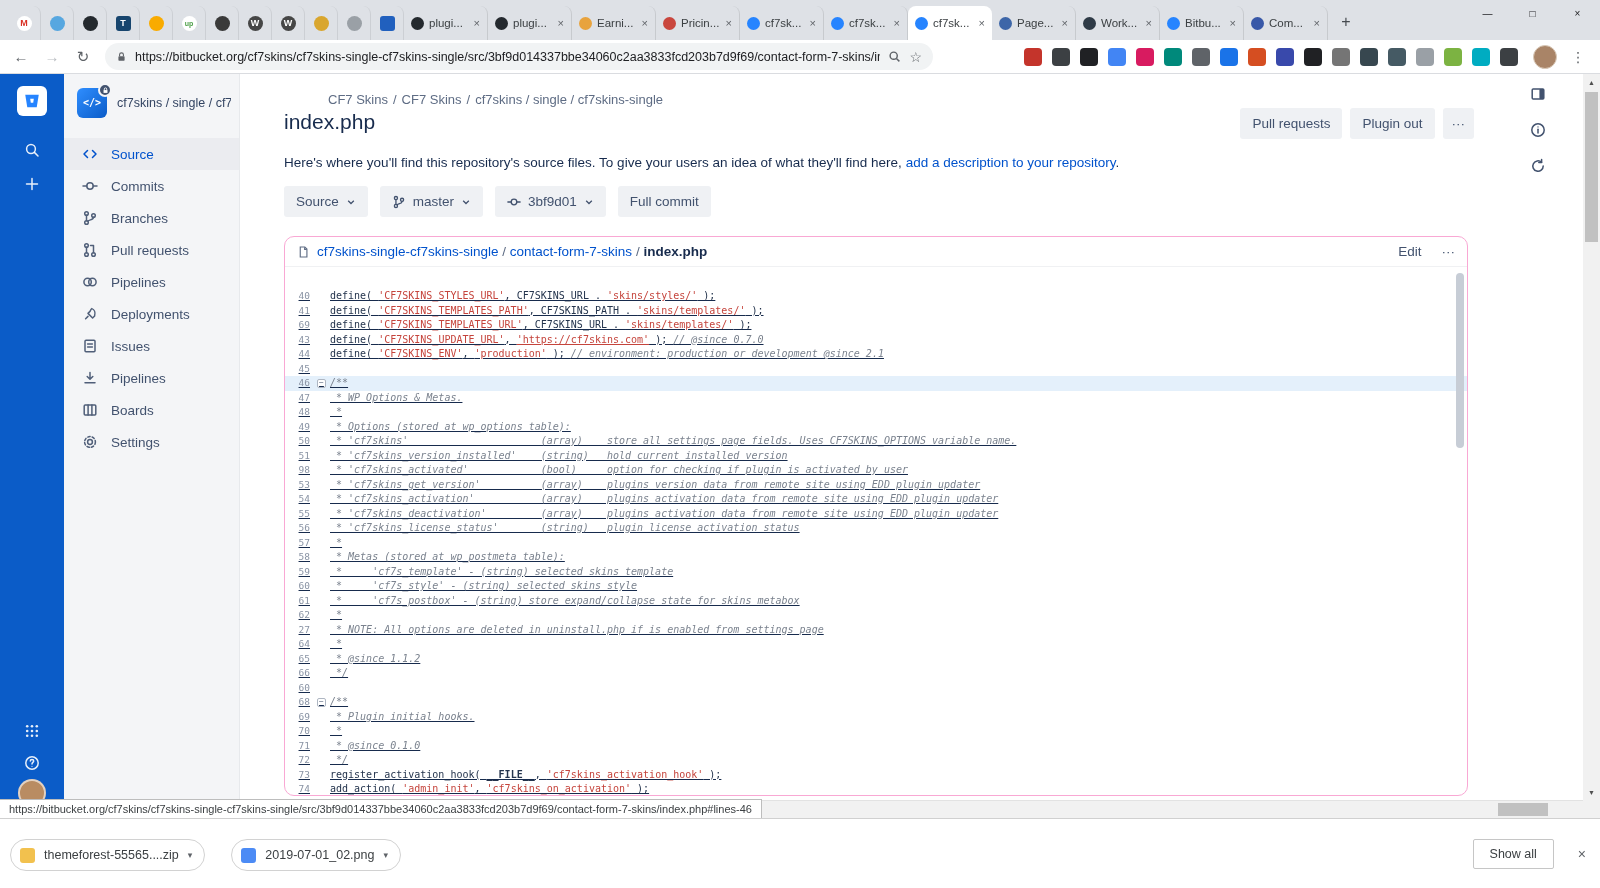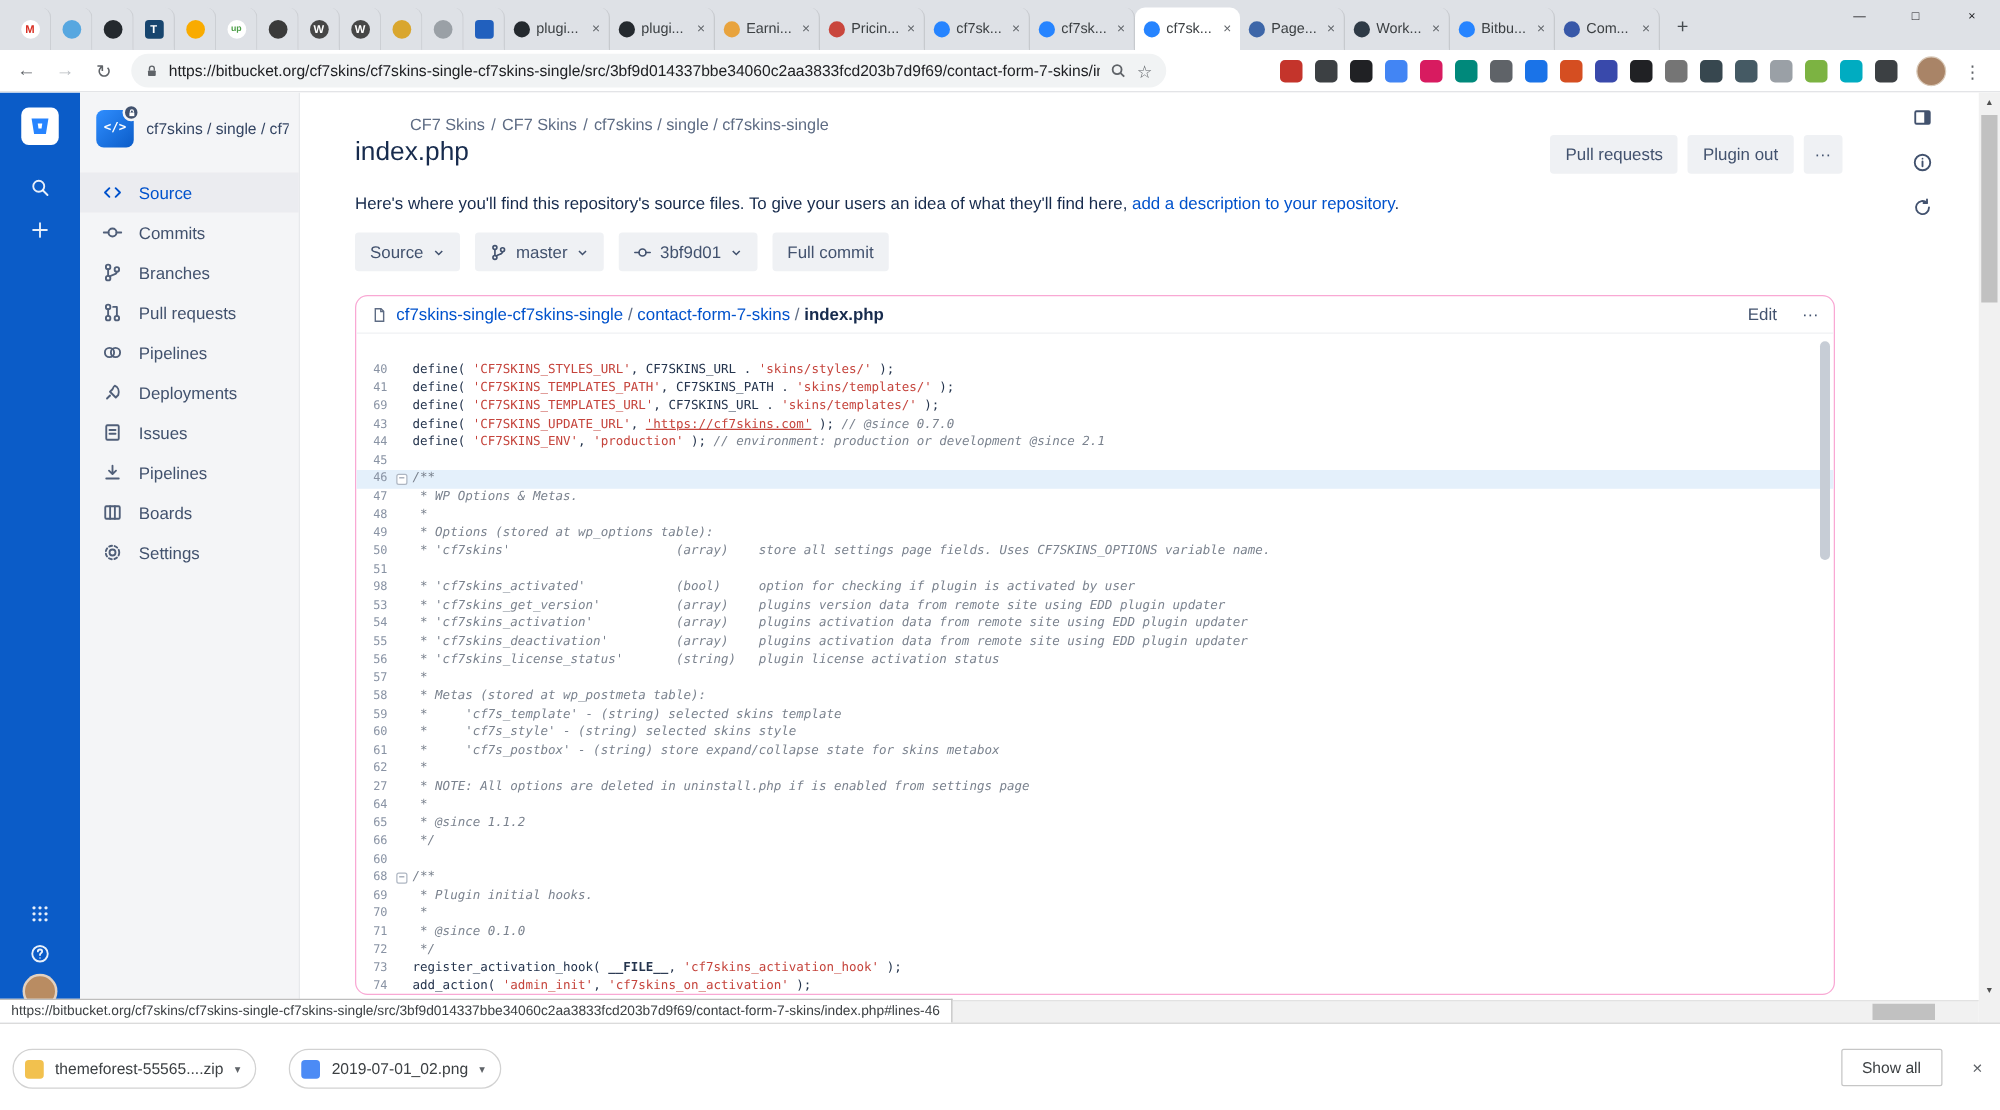--- a/index.html
+++ b/index.html
@@ -77,21 +77,21 @@
   
   #file-card{position:absolute;left:44px;top:162px;width:1184px;height:560px;border:1px solid #f9a8d4;border-radius:10px;background:#fff;overflow:hidden;}
   #file-head{height:30px;display:flex;align-items:center;gap:7px;padding:0 12px;font-size:13.5px;border-bottom:1px solid #F0F1F3;}
   #doc-ico{color:#5E6C84;display:flex;}
   .file-link{color:#0052CC;cursor:pointer;}
   #file-head .sep{color:#5E6C84;}
   #file-name{color:#172B4D;font-weight:bold;}
   #file-actions{margin-left:auto;display:flex;gap:20px;align-items:center;color:#42526E;}
   #edit-btn,#file-more{cursor:pointer;}
 
-  #code{position:absolute;top:31px;left:0;right:0;bottom:0;padding-top:21px;font:10px/14.5px "DejaVu Sans Mono",monospace;overflow:hidden;}
+  #code{position:absolute;top:31px;left:0;right:0;bottom:0;padding-top:21px;font:10px/14.5px "DejaVu Sans Mono",monospace;overflow:hidden;text-decoration:underline;}
   .code-line{display:flex;height:14.5px;align-items:center;}
   .ln{width:28px;flex:none;text-align:right;color:#8993A4;font-size:9.5px;padding-right:3px;}
   .fold{width:17px;flex:none;display:flex;align-items:center;justify-content:center;}
   .fold-box{width:9px;height:9px;border:1px solid #AEB6C2;border-radius:2px;background:#fff;color:#6B778C;font-size:8px;line-height:6px;text-align:center;cursor:pointer;}
   .ct{white-space:pre;color:#24344D;}
   .str{color:#C5443C;}
   .com{color:#7A828E;font-style:italic;}
   .num{color:#1D62D1;}
   .atom{font-weight:bold;}
   .lk{text-decoration:underline;cursor:pointer;}
@@ -548,20 +548,21 @@
             <span class="ct"><span class="com"> * Options (stored at wp_options table):</span></span>
           </div>
           <div class="code-line ">
             <span class="ln">50</span>
             <span class="fold"></span>
             <span class="ct"><span class="com"> * 'cf7skins'                      (array)    store all settings page fields. Uses CF7SKINS_OPTIONS variable name.</span></span>
           </div>
           <div class="code-line ">
             <span class="ln">51</span>
             <span class="fold"></span>
+            <span class="ct"><span class="com"> * 'cf7skins_version_installed'    (string)   hold current installed version</span></span>
           </div>
           <div class="code-line ">
             <span class="ln">98</span>
             <span class="fold"></span>
             <span class="ct"><span class="com"> * 'cf7skins_activated'            (bool)     option for checking if plugin is activated by user</span></span>
           </div>
           <div class="code-line ">
             <span class="ln">53</span>
             <span class="fold"></span>
             <span class="ct"><span class="com"> * 'cf7skins_get_version'          (array)    plugins version data from remote site using EDD plugin updater</span></span>

